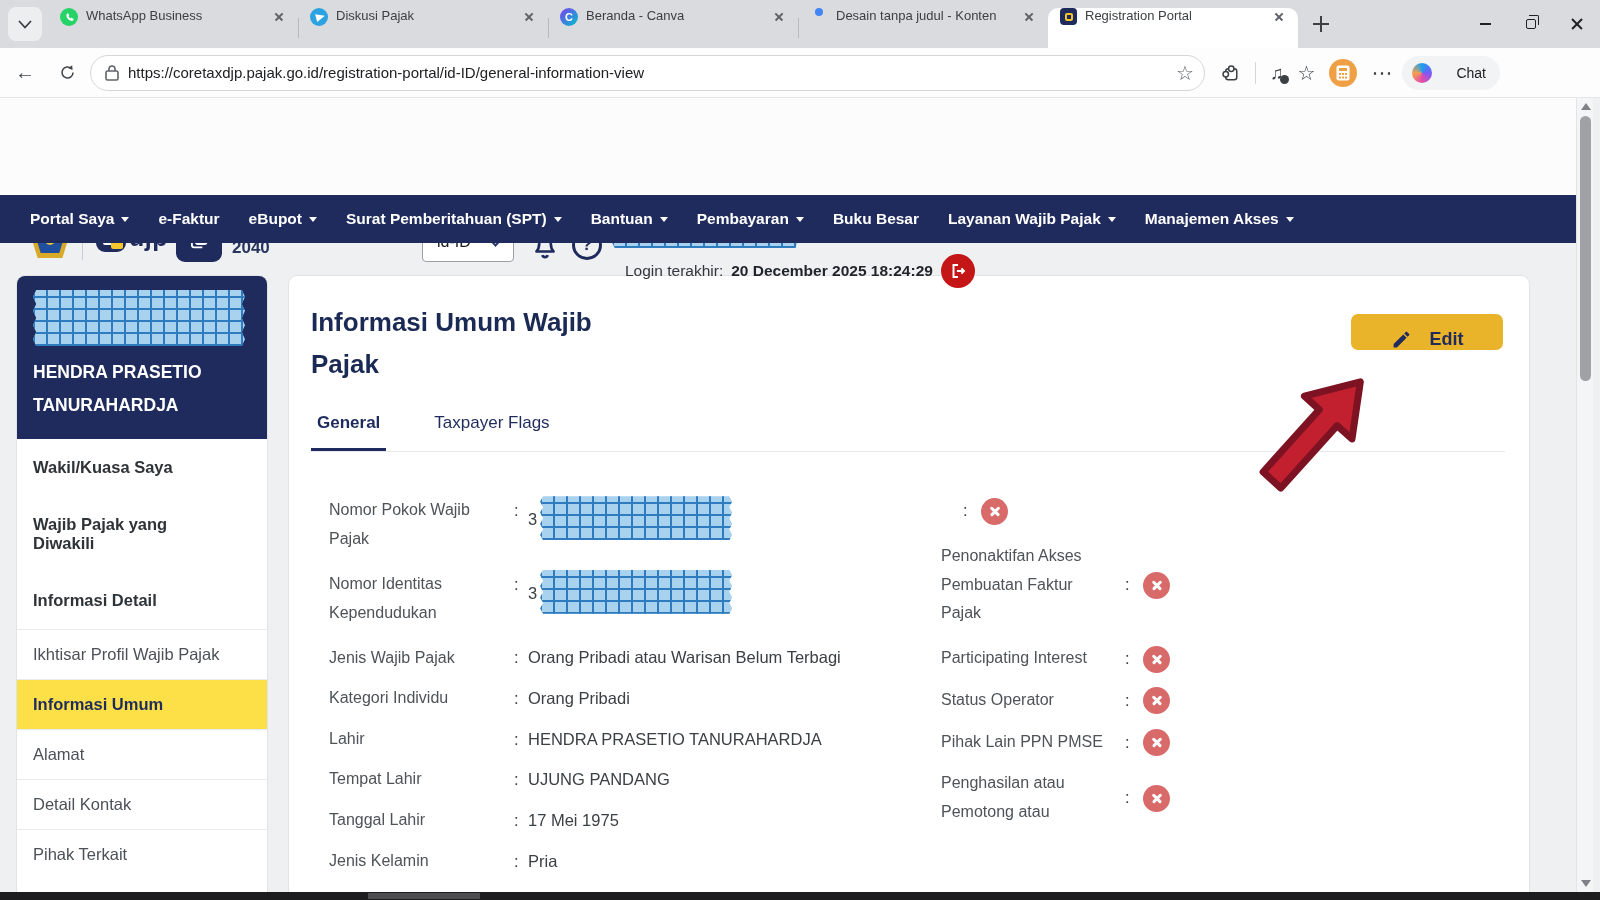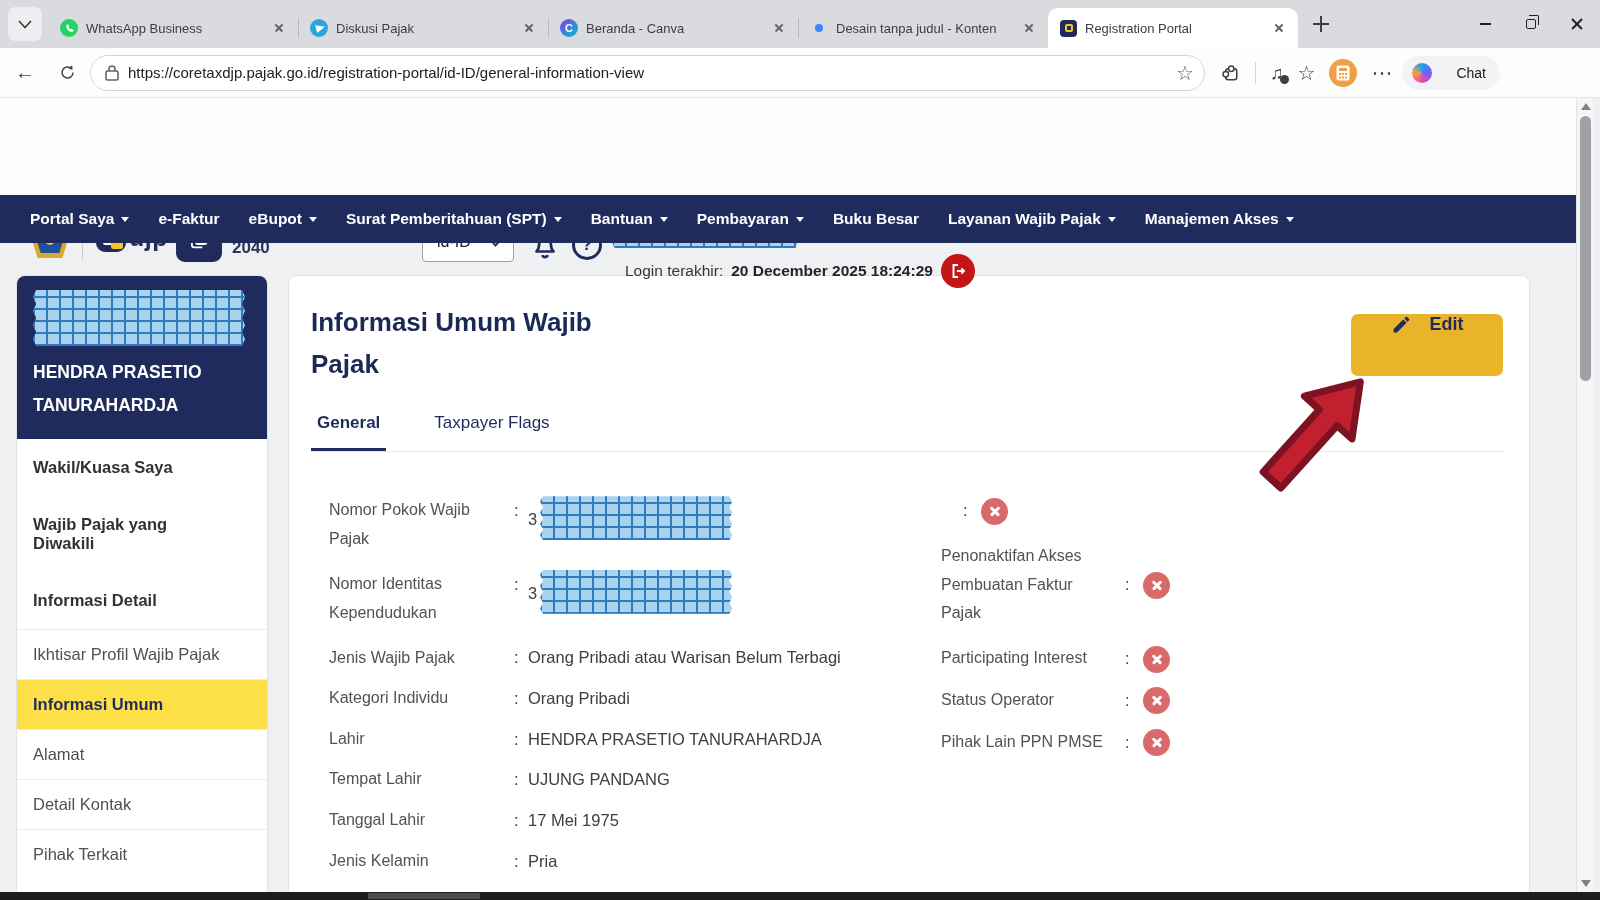--- a/index.html
+++ b/index.html
@@ -3,21 +3,21 @@
 <meta charset="utf-8">
 <style>
   * { margin:0; padding:0; box-sizing:border-box; }
   html,body { width:1600px; height:900px; overflow:hidden; }
   body { font-family:"Liberation Sans", sans-serif; }
   .stage { position:relative; width:1600px; height:900px; background:#eff0f2; overflow:hidden; }
 
   
   .tabstrip { position:absolute; left:0; top:0; width:1600px; height:48px; background:#d9dbdf; display:flex; align-items:flex-end; }
   .tabsearch { width:34px; height:34px; margin:0 6px 7px 8px; border-radius:8px; background:#eceef0; display:flex; align-items:center; justify-content:center; cursor:pointer; }
-  .tab { position:relative; width:250px; height:40px; display:flex; align-items:center; gap:8px; padding:0 10px 0 12px; color:#3c4043; }
+  .tab { position:relative; width:250px; height:40px; display:flex; align-items:flex-start; gap:8px; padding:0 10px 0 12px; color:#3c4043; }
   .tab.active { background:#fff; border-radius:10px 10px 0 0; z-index:2; }
   .tab .title { flex:1; font-size:13px; white-space:nowrap; overflow:hidden; text-overflow:ellipsis; }
   .tab .sep { position:absolute; right:-1px; top:10px; height:20px; width:1px; background:#b8babd; }
   .favicon { width:18px; height:18px; border-radius:50%; flex:0 0 auto; display:flex; align-items:center; justify-content:center; }
   .fav-wa { background:#25d366; }
   .fav-tg { background:#2aa3e0; }
   .fav-tg i { width:0; height:0; border-left:9px solid #fff; border-top:4px solid transparent; border-bottom:4px solid transparent; margin-left:3px; display:block; transform:rotate(-15deg); }
   .fav-canva { background:linear-gradient(135deg,#7d3cf0,#00c4cc); color:#fff; font-size:11px; font-weight:bold; }
   .fav-dot { width:8px; height:8px; border-radius:50%; background:#4285f4; margin:0 5px; }
   .fav-djp { width:17px; height:17px; border-radius:4px; background:#1f2b5c; display:flex; align-items:center; justify-content:center; }
@@ -93,21 +93,21 @@
   .sidehead { background:#1f2b5c; padding:14px 16px 16px; }
   .sideredact { width:212px; height:56px; margin-bottom:10px; }
   .sidename { color:#fff; font-size:17.5px; font-weight:bold; line-height:1.9; }
   .smenu-group { padding:19px 16px; font-size:16.5px; font-weight:bold; color:#2e3338; cursor:pointer; }
   .smenu-item { padding:15px 16px; font-size:16.5px; color:#4c5158; border-top:1px solid #e9ebed; cursor:pointer; }
   .smenu-item.sel { background:#fde047; color:#1f2b5c; font-weight:bold; }
 
   
   .maincard { position:absolute; left:288px; top:275px; width:1242px; height:660px; background:#fff; border:1px solid #e1e3e6; border-radius:9px; padding:26px 24px 0 22px; }
   .cardtitle { width:350px; font-size:26px; font-weight:bold; color:#1a2a55; line-height:1.6; }
-  .editbtn { position:absolute; right:26px; top:38px; width:152px; height:62px; background:#e9b32a; border:none; border-radius:7px; display:flex; align-items:flex-start; justify-content:center; gap:18px; cursor:pointer; }
+  .editbtn { position:absolute; right:26px; top:38px; width:152px; height:36px; background:#e9b32a; border:none; border-radius:7px; display:flex; align-items:flex-end; justify-content:center; gap:18px; cursor:pointer; }
   .editbtn span { font-size:18px; font-weight:bold; color:#1f2b5c; }
   .tabsrow { display:flex; gap:42px; margin-top:28px; border-bottom:1px solid #e6e8eb; }
   .ptab { padding:0 6px 15px; font-size:17px; color:#1f2b5c; cursor:pointer; }
   .ptab.active { font-weight:bold; border-bottom:3.5px solid #1f2b5c; }
   .fields { display:flex; margin-top:44px; padding-left:18px; }
   .fcol-left { width:584px; }
   .fcol-right { width:440px; margin-left:28px; }
   .frow { display:flex; margin-bottom:11px; }
   .flabel { width:185px; flex:0 0 185px; font-size:16px; color:#4e5358; line-height:1.8; }
   .fcolon { width:14px; flex:0 0 14px; font-size:16.5px; color:#3b4045; line-height:1.8; }
@@ -452,20 +452,27 @@
               <span class="xflag"></span>
             </span>
         </div>
         <div class="frow-r" style="align-items:center">
           <span class="flabel-r">Pihak Lain PPN PMSE</span>
             <span class="fcolon-r"></span>
           <span class="flagwrap">
               <span class="xflag"></span>
             </span>
         </div>
+        <div class="frow-r" style="align-items:center">
+          <span class="flabel-r">Penghasilan atau Pemotong atau</span>
+            <span class="fcolon-r"></span>
+          <span class="flagwrap">
+              <span class="xflag"></span>
+            </span>
+        </div>
       </div>
     </div>
   </div>
 
   <svg class="annarrow" viewBox="0 0 150 150">
     <g transform="translate(28,132) rotate(-48)" fill="#c2202e" stroke="#7d1322" stroke-width="7" stroke-linejoin="round">
       <path d="M0 -12 L84 -12 L84 -32 L132 0 L84 32 L84 12 L0 12 Z"></path>
     </g>
   </svg>
 

